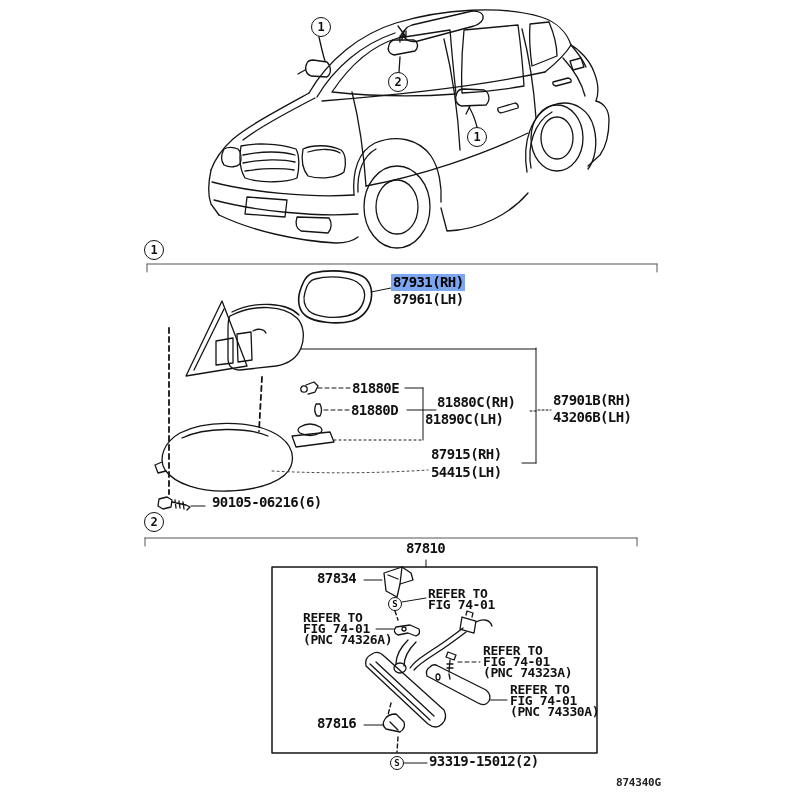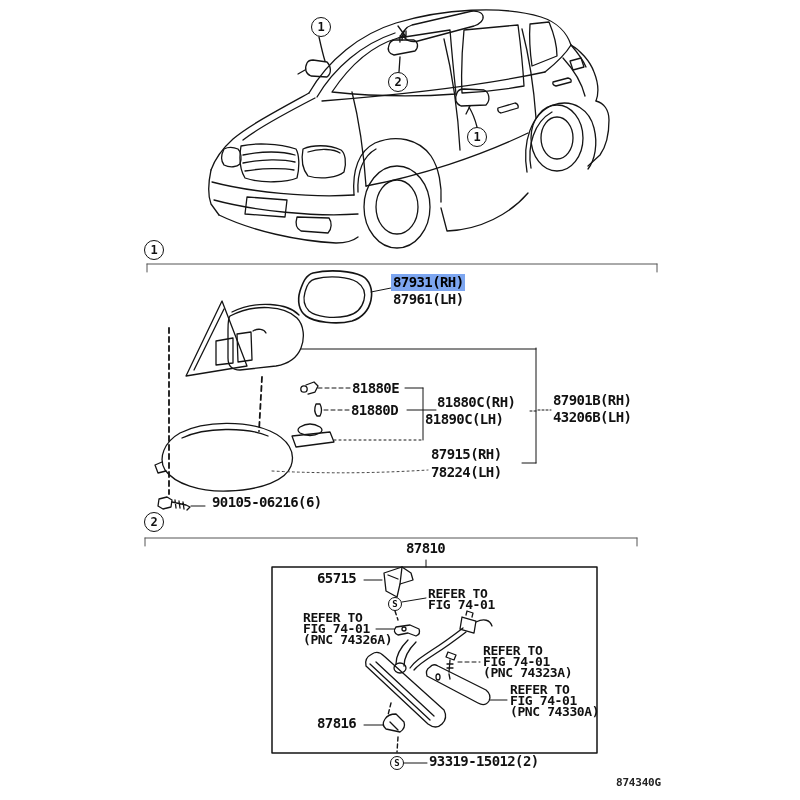--- a/index.html
+++ b/index.html
@@ -199,25 +199,25 @@
 
   <div class="lbl" style="left:391px;top:275px"><span class="hl" style="background: rgb(125, 166, 240); color: #000000;">87931(RH)</span></div>
   <div class="lbl" style="left:393px;top:292px">87961(LH)</div>
   <div class="lbl" style="left:352px;top:381px">81880E</div>
   <div class="lbl" style="left:351px;top:403px">81880D</div>
   <div class="lbl" style="left:437px;top:395px">81880C(RH)</div>
   <div class="lbl" style="left:425px;top:412px">81890C(LH)</div>
   <div class="lbl" style="left:553px;top:393px">87901B(RH)</div>
   <div class="lbl" style="left:553px;top:410px">43206B(LH)</div>
   <div class="lbl" style="left:431px;top:447px">87915(RH)</div>
-  <div class="lbl" style="left:431px;top:465px">78224(LH)</div>
+  <div class="lbl" style="left:431px;top:465px">54415(LH)</div>
   <div class="lbl" style="left:212px;top:495px">90105-06216(6)</div>
 
   <div class="lbl" style="left:406px;top:541px">87810</div>
-  <div class="lbl" style="left:317px;top:571px">65715</div>
+  <div class="lbl" style="left:317px;top:571px">87834</div>
   <div class="lbl sm" style="left:428px;top:589px">REFER TO</div>
   <div class="lbl sm" style="left:428px;top:600px">FIG 74-01</div>
   <div class="lbl sm" style="left:303px;top:613px">REFER TO</div>
   <div class="lbl sm" style="left:303px;top:624px">FIG 74-01</div>
   <div class="lbl sm" style="left:303px;top:635px">(PNC 74326A)</div>
   <div class="lbl sm" style="left:483px;top:646px">REFER TO</div>
   <div class="lbl sm" style="left:483px;top:657px">FIG 74-01</div>
   <div class="lbl sm" style="left:483px;top:668px">(PNC 74323A)</div>
   <div class="lbl sm" style="left:510px;top:685px">REFER TO</div>
   <div class="lbl sm" style="left:510px;top:696px">FIG 74-01</div>

